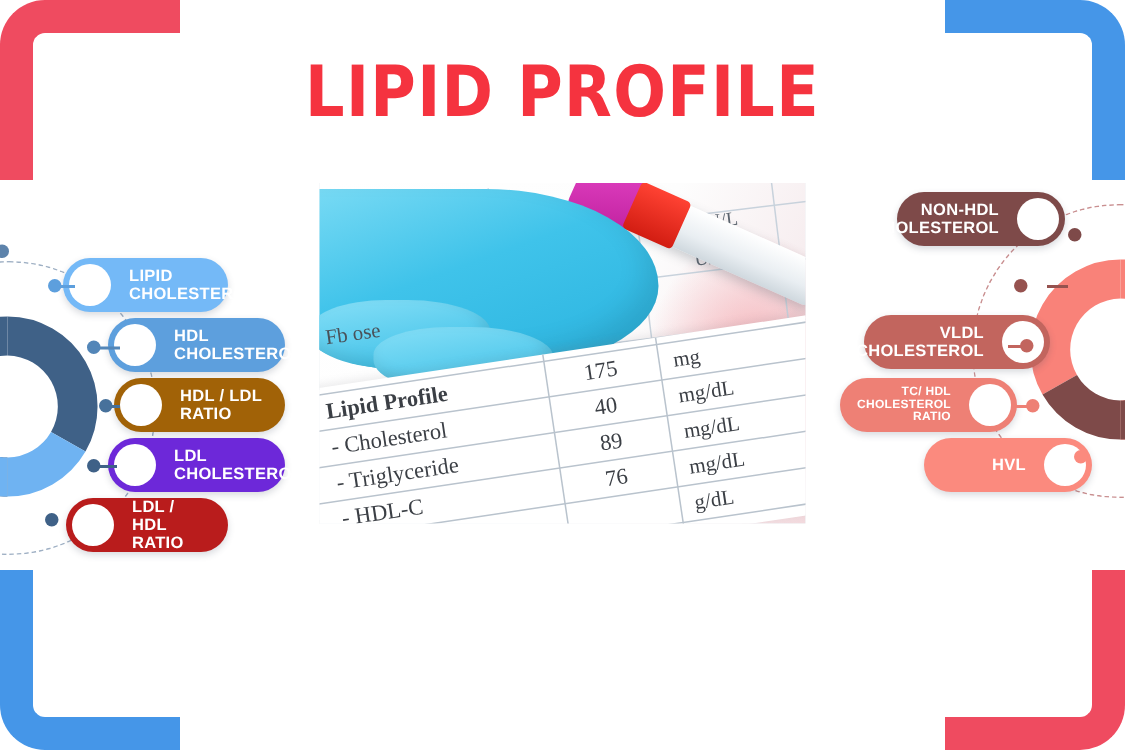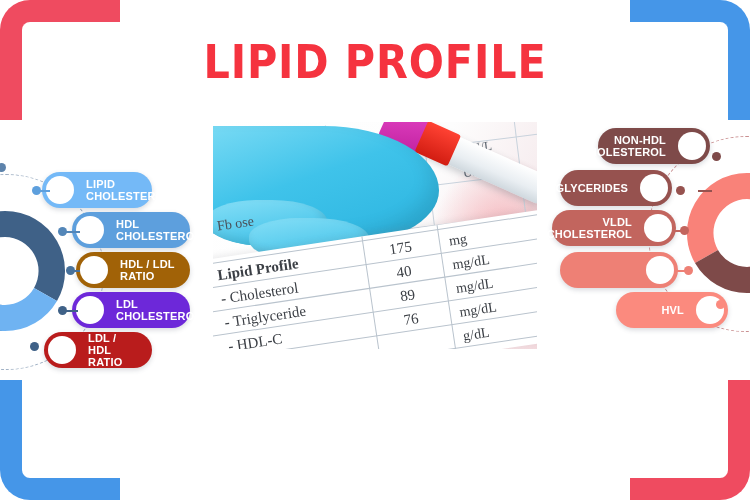--- a/index.html
+++ b/index.html
@@ -205,30 +205,27 @@
   </div>
   <div class="pill left" style="left: 44px; top: 332px; width: 108px; background: #b91c1c;">
     <div class="knob"></div>
     <span class="txt"><span>LDL / HDL</span><br><span>RATIO</span></span>
   </div>
 
   <div class="pill right" style="left: 598px; top: 128px; width: 112px; background: rgb(126, 74, 73);">
     <div class="knob"></div>
     <span class="txt"><span>NON-HDL</span><br><span>CHOLESTEROL</span></span>
   </div>
-  <div class="pill right" style="left: 560px; top: 170px; width: 112px; background: rgb(150, 82, 79);">
-    <div class="knob"></div>
-    <span class="txt"><span>TRIGLYCERIDES</span></span>
-  </div>
-  <div class="pill right" style="left: 552px; top: 210px; width: 124px; background: rgb(194, 101, 94);">
+  <div class="pill right" style="left: 576px; top: 210px; width: 124px; background: rgb(194, 101, 94);">
     <div class="knob"></div>
     <span class="txt"><span>VLDL</span><br><span>CHOLESTEROL</span></span>
   </div>
   <div class="pill right tiny" style="left: 560px; top: 252px; width: 118px; background: rgb(238, 128, 117);">
     <div class="knob"></div>
+    <span class="txt"><span>TC/ HDL</span><br><span>CHOLESTEROL RATIO</span></span>
   </div>
   <div class="pill right" style="left: 616px; top: 292px; width: 112px; background: rgb(251, 138, 126);">
     <div class="knob"></div>
     <span class="txt"><span>HVL</span></span>
   </div>
 
   <div class="node" style="left:-3px;top:163px;background:#5d83ab;"></div>
   <div class="node" style="left:32px;top:186px;background:#5d9fdd;"></div>
   <div class="node" style="left:58px;top:227px;background:#5386b8;"></div>
   <div class="node" style="left:66px;top:266px;background:#47719b;"></div>

